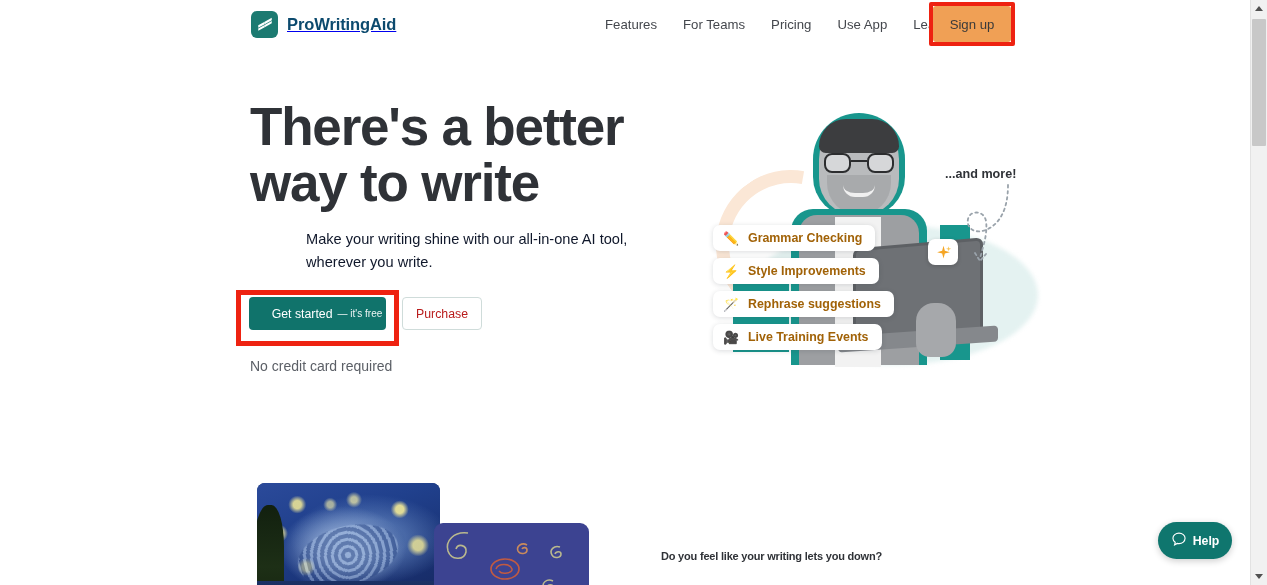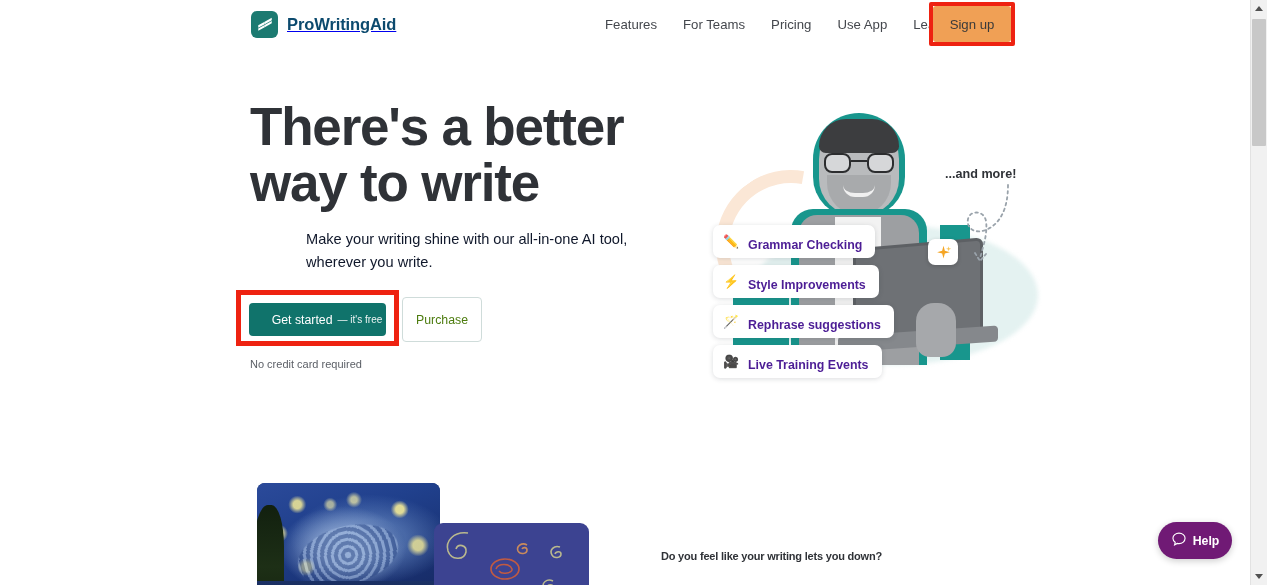--- a/index.html
+++ b/index.html
@@ -140,41 +140,41 @@
     cursor: pointer;
     display: flex;
     align-items: center;
     justify-content: center;
     gap: 5px;
     padding: 0;
   }
   #get-started-main { font-weight: normal; margin-left: 19px; }
   #get-started-note { font-size: 10px; opacity: 0.92; }
   #purchase-btn {
-    width: 80px; height: 45px;
+    width: 80px; height: 33px;
     background: #ffffff;
     border: 1px solid #cfdcda;
     border-radius: 4px;
-    color: #4d7c0f;
+    color: #b91c1c;
     font-size: 12.3px;
     font-family: "Liberation Sans", sans-serif;
     cursor: pointer;
     padding: 0;
   }
   #getstarted-annot {
     position: absolute;
     left: 236px; top: 290px;
     width: 163px; height: 56px;
     border: 5px solid #ee2211;
     pointer-events: none;
   }
   #no-card {
     position: absolute;
     left: 250px; top: 358px;
-    font-size: 11px;
+    font-size: 14px;
     color: #5b5f66;
   }
 
   
   #hero-art {
     position: absolute;
     left: 688px; top: 95px;
     width: 400px; height: 275px;
   }
   
@@ -359,23 +359,22 @@
     background: #ffffff;
     border-radius: 7px;
     box-shadow: 0 1px 5px rgba(40,50,60,0.17);
     padding: 6px 13px 6px 10px;
     width: max-content;
   }
   .chip-icon { font-size: 13px; line-height: 1; width: 16px; text-align: center; }
   .chip-label {
     font-size: 12.4px;
     font-weight: bold;
-    color: #4c1d95;
+    color: #a16207;
     white-space: nowrap;
-    margin-top: 7px;
   }
 
   
   #starry {
     position: absolute;
     left: 257px; top: 483px;
     width: 183px; height: 120px;
     border-radius: 8px;
     overflow: hidden;
     background: #14306b;
@@ -438,21 +437,21 @@
     color: #2f3237;
     white-space: nowrap;
     letter-spacing: -0.2px;
   }
 
   
   #help-widget {
     position: absolute;
     left: 1158px; top: 522px;
     width: 74px; height: 37px;
-    background: #701a75;
+    background: #0f766e;
     border-radius: 19px;
     display: flex;
     align-items: center;
     justify-content: center;
     gap: 6px;
     cursor: pointer;
     box-shadow: 0 2px 7px rgba(0,0,0,0.2);
   }
   #help-label {
     color: #ffffff;

